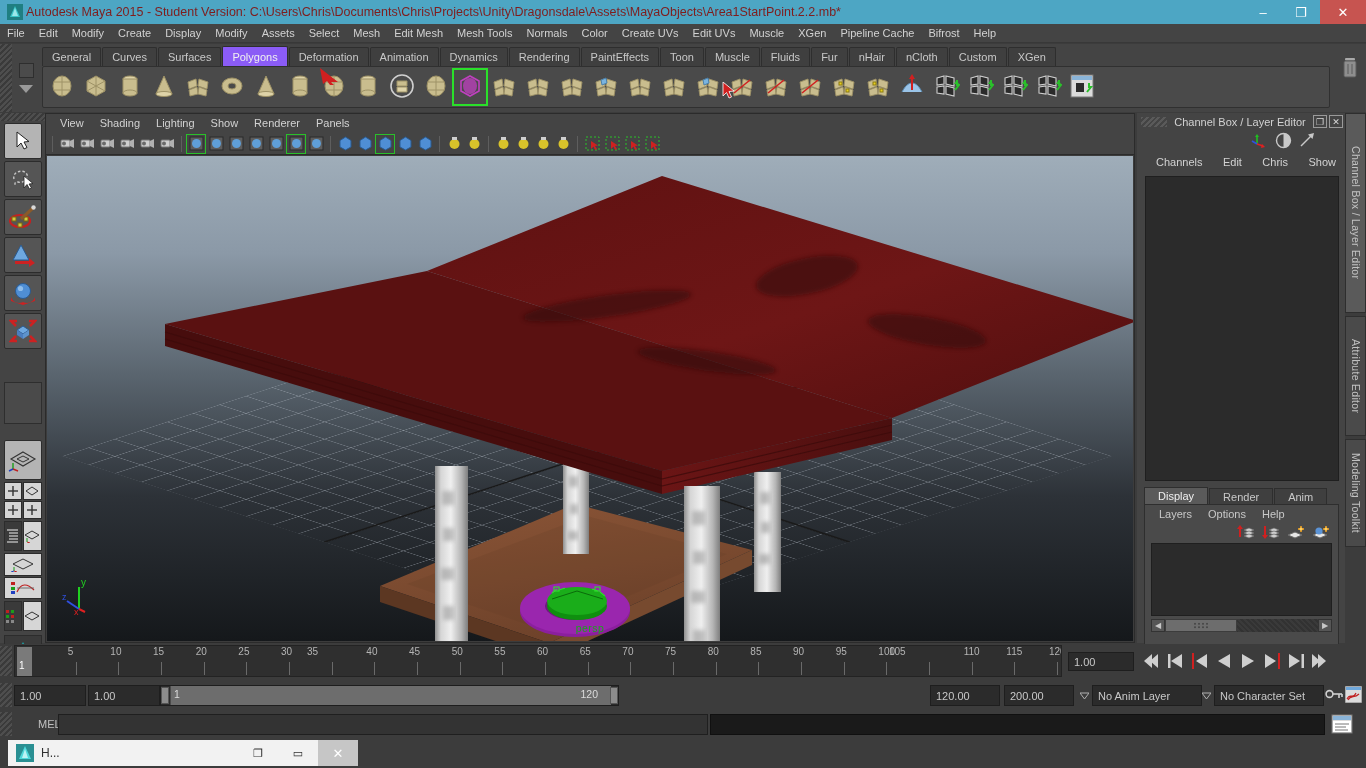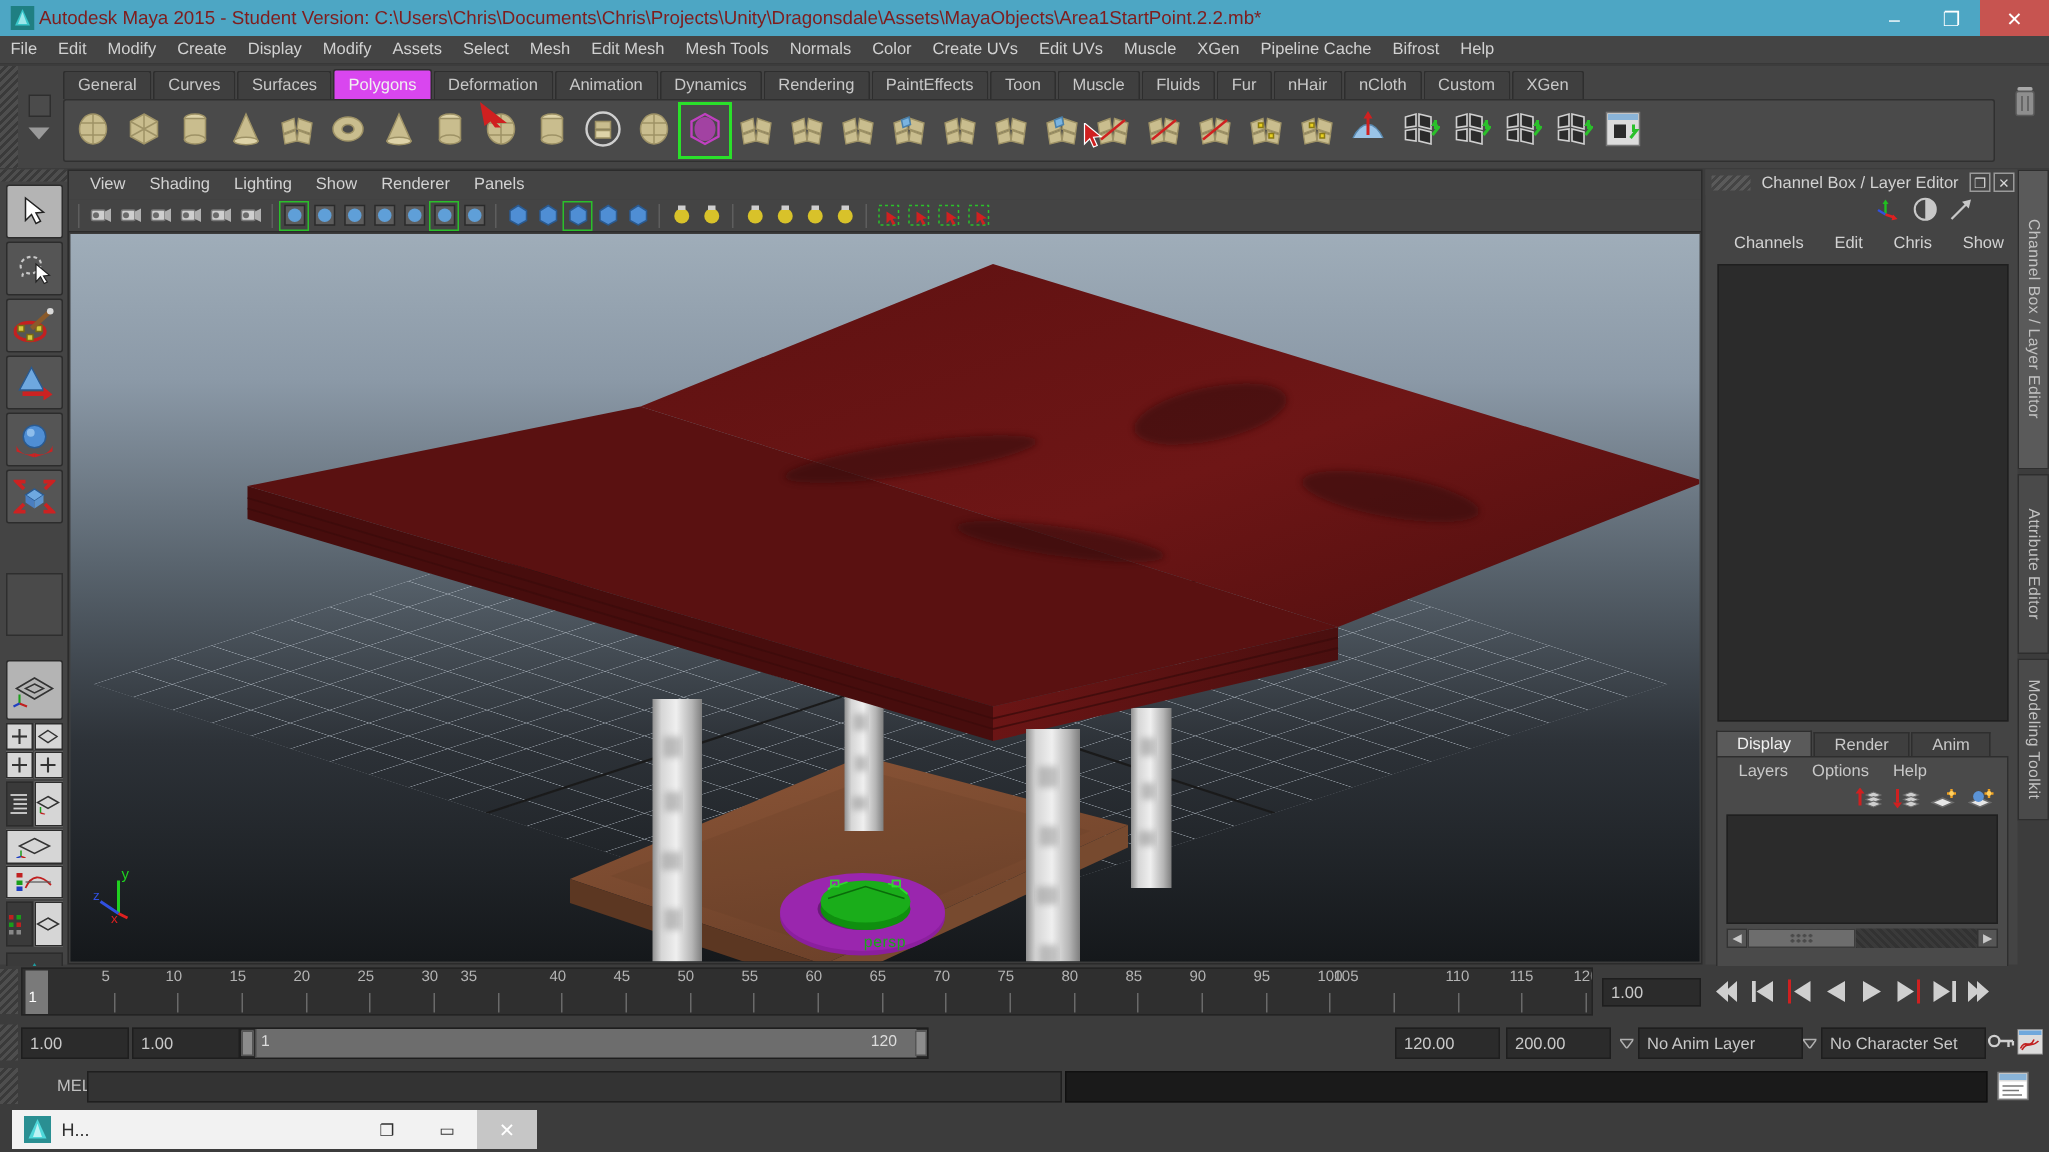--- a/index.html
+++ b/index.html
@@ -66,21 +66,21 @@
   .shelf-tabs {
     position:absolute; left:42px; top:2px; height:20px;
     display:flex; align-items:flex-end;
   }
   .shelf-tab {
     height:19px; line-height:19px; padding:0 9px; font-size:11px;
     color:#c8c8c8; background:#3f3f3f;
     border:1px solid #2e2e2e; border-bottom:none; margin-right:1px;
     border-radius:2px 2px 0 0;
   }
-  .shelf-tab.active { background:#d946ef; color:#f0f0f0; height:20px; line-height:20px; }
+  .shelf-tab.active { background:#8b5cf6; color:#f0f0f0; height:20px; line-height:20px; }
   .shelf-bar {
     position:absolute; left:42px; top:22px; width:1288px; height:42px;
     background:#4a4a4a; border:1px solid #303030; border-radius:2px;
     display:flex; align-items:center; padding-left:3px;
   }
   .shelf-btn {
     width:32px; height:34px; margin-right:2px; position:relative;
     display:flex; align-items:center; justify-content:center;
   }
   .shelf-trash {

